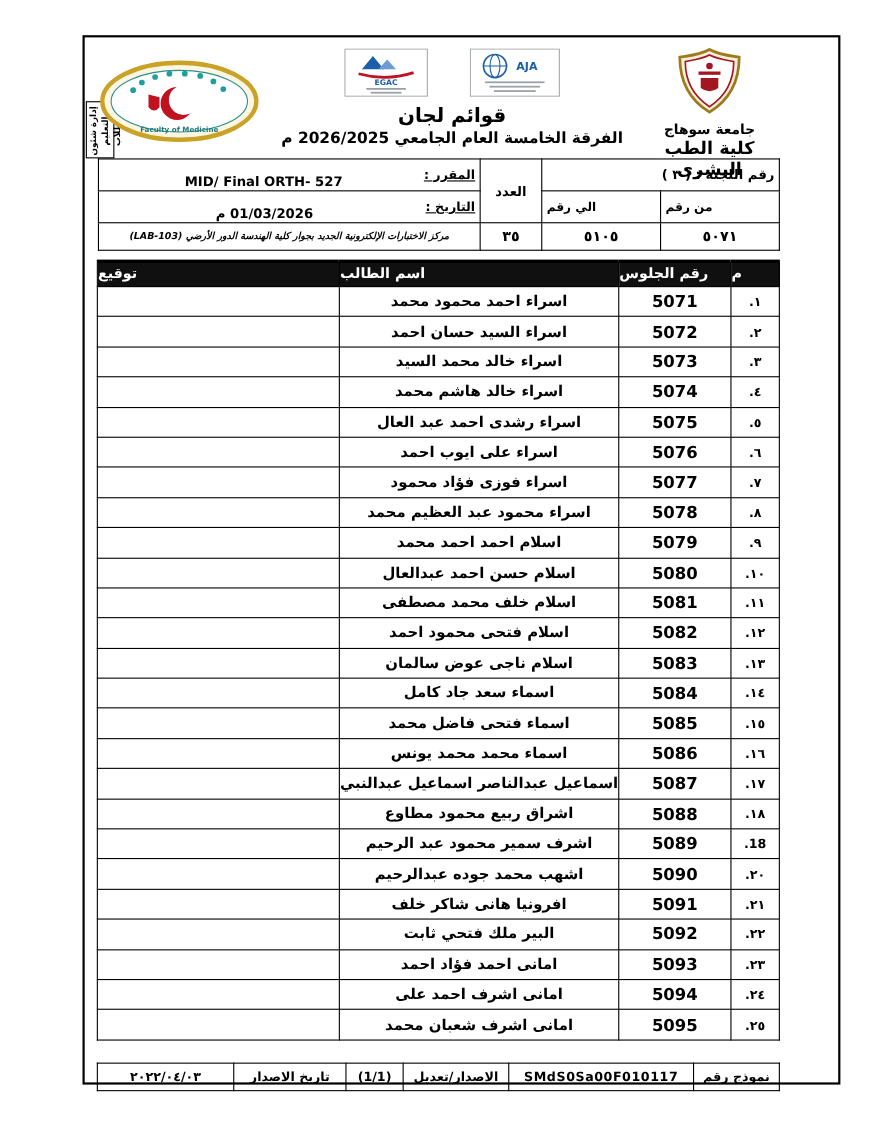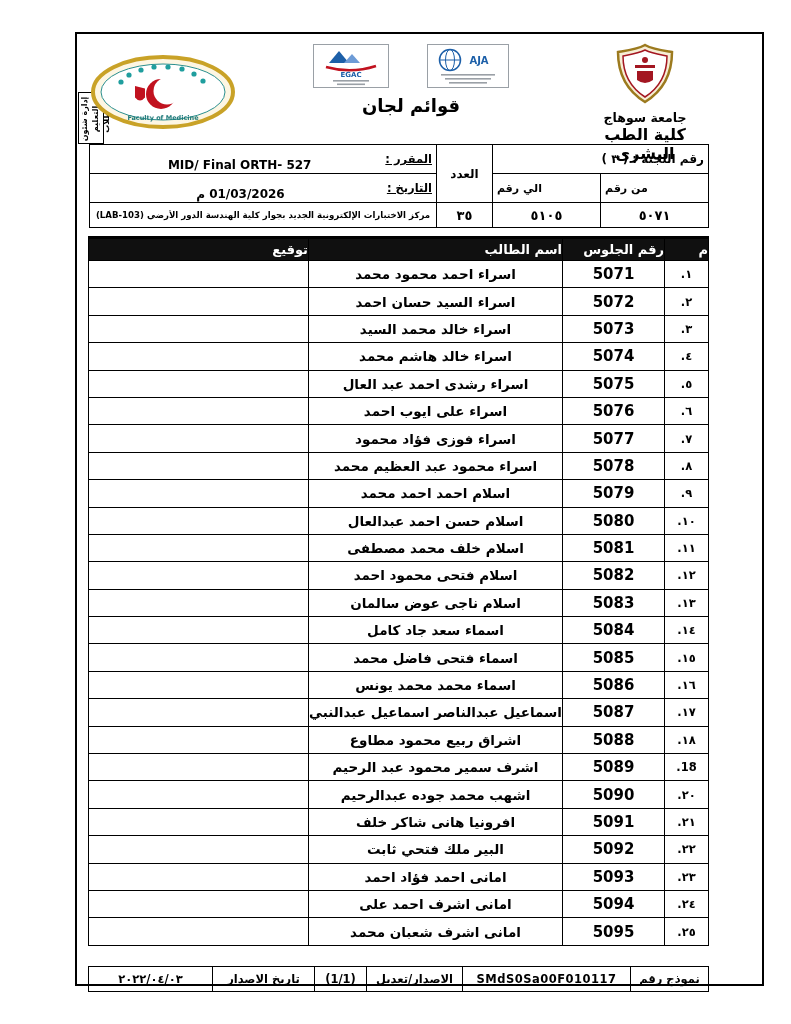--- a/index.html
+++ b/index.html
@@ -33,26 +33,26 @@
   .info .r2 { height:22px; }
   .info .r3 { height:25px; }
   .committee { font-size:12px; }
   .range-lbl { font-size:11px; text-align:left; }
   .range-val { font-size:13px; text-align:center; }
   .count-lbl { font-size:12px; text-align:center; }
   .split { display:flex; align-items:center; }
   .split .lbl { font-size:11.5px; white-space:nowrap;text-decoration:underline; }
   .split .val { flex:1; text-align:center; font-size:12px;margin-top:12px; }
   .ltr { direction:ltr; unicode-bidi:isolate; }
-  .loc { font-size:8.6px; text-align:center; padding:0 2px; }
+  .loc { font-size:8.6px; text-align:center; padding:0 2px;font-style:italic; }
 
   
   .students { width:620px; margin-top:8px; table-layout:fixed; }
   .students th { background:#101010; color:#fff; border:1.5px solid #000; border-top:3px solid #000;
-                 height:23px; font-size:13px; font-weight:bold; text-align:right; }
+                 height:23px; font-size:13px; font-weight:bold; text-align:left; }
   .students td { border:1.5px solid #000; height:27.4px; text-align:center; vertical-align:middle; }
   .c-no   { font-weight:bold; font-size:11.5px; }
   .c-seat { font-weight:bold; font-size:15px; }
   .c-name { font-weight:bold; font-size:13.5px; }
 
   
   .fstrip { width:620px; margin-top:20px; table-layout:fixed; }
   .fstrip td { border:1.5px solid #000; height:25px; text-align:center; font-weight:bold; font-size:11.5px; vertical-align:middle; }
   .fcode { font-size:12.5px; letter-spacing:0.5px; }
 </style>
@@ -100,20 +100,21 @@
               <circle cx="23" cy="16" r="10.5" fill="none" stroke="#1c5fa8" stroke-width="1.5"></circle>
               <ellipse cx="23" cy="16" rx="4.5" ry="10.5" fill="none" stroke="#1c5fa8" stroke-width="1"></ellipse>
               <line x1="12.5" y1="16" x2="33.5" y2="16" stroke="#1c5fa8" stroke-width="1"></line>
               <text x="52" y="20" text-anchor="middle" font-size="10" font-weight="bold" fill="#1c5fa8">AJA</text>
               <rect x="14" y="30" width="54" height="1.6" fill="#9aa0a6"></rect>
               <rect x="18" y="34" width="46" height="1.6" fill="#9aa0a6"></rect>
               <rect x="22" y="38" width="38" height="1.6" fill="#9aa0a6"></rect>
             </svg>
           </div>
           <div class="doc-title">قوائم لجان</div>
+          <div class="doc-subtitle">الفرقة الخامسة العام الجامعي 2026/2025 م</div>
         </div>
 
         <div class="med-block">
           <svg width="148" height="76" viewBox="0 0 148 76">
             <ellipse cx="74" cy="38" rx="70" ry="35" fill="#fdf6e3" stroke="#c9a227" stroke-width="4"></ellipse>
             <ellipse cx="74" cy="38" rx="62" ry="28" fill="#fff" stroke="#2a8f8f" stroke-width="1"></ellipse>
             <g fill="#1f9e9e">
               <circle cx="32" cy="28" r="2.6"></circle>
                 <circle cx="40" cy="21" r="2.6"></circle>
               <circle cx="52" cy="16" r="2.6"></circle>

